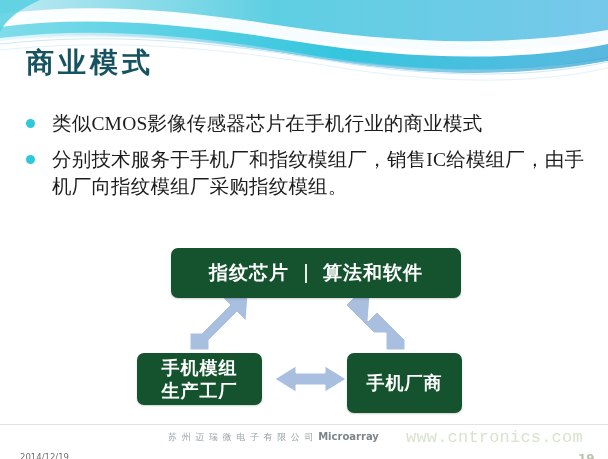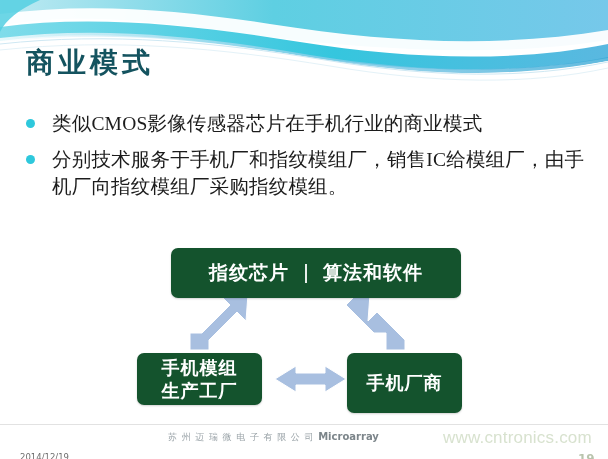--- a/index.html
+++ b/index.html
@@ -164,23 +164,23 @@
   }
   .footer-company .brand {
     font-family: "DejaVu Sans", "Liberation Sans", sans-serif;
     font-weight: bold;
     font-size: 10px;
     letter-spacing: 0;
     color: #7c858a;
   }
   .watermark {
     position: absolute;
-    left: 443px;
+    left: 406px;
     top: 428px;
-    font-family: Liberation Sans, sans-serif;
+    font-family: Liberation Mono, monospace;
     font-size: 17px;
     color: #d8e2cf;
     letter-spacing: 0.2px;
     white-space: nowrap;
   }
   .page-number {
     position: absolute;
     left: 578px;
     top: 452px;
     font-family: "DejaVu Sans", "Liberation Sans", sans-serif;

